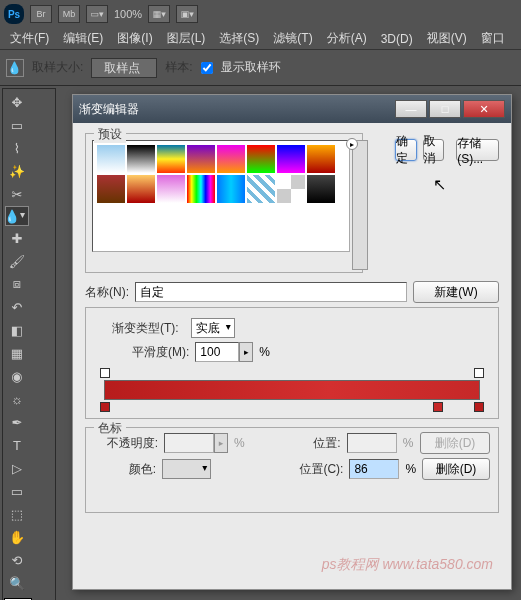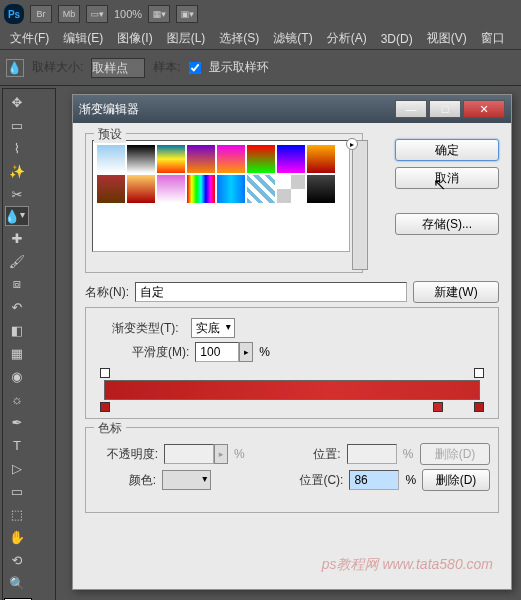--- a/index.html
+++ b/index.html
@@ -5,57 +5,57 @@
 *{box-sizing:border-box;margin:0;padding:0;font-family:"Microsoft YaHei",Tahoma,sans-serif;font-size:12px}
 body{background:#535353;width:521px;height:600px;overflow:hidden;position:relative}
 .top-bar{background:#535353;height:28px;display:flex;align-items:center;padding:0 4px;gap:6px}
 .ps-logo{width:20px;height:20px;background:#001e36;border-radius:8px;display:flex;align-items:center;justify-content:center;color:#31a8ff;font-weight:bold;font-size:10px}
 .top-btn{width:22px;height:18px;background:#6a6a6a;border:1px solid #333;color:#ccc;font-size:9px;display:flex;align-items:center;justify-content:center}
 .zoom{color:#ccc;font-size:11px}
 .menu-bar{background:#535353;height:22px;display:flex;align-items:center;padding:0 4px;gap:2px;color:#ddd;border-bottom:1px solid #333}
 .menu-bar span{padding:2px 6px;cursor:default}
 .options-bar{background:#535353;height:36px;display:flex;align-items:center;padding:0 6px;gap:8px;border-bottom:1px solid #2a2a2a;color:#ddd}
 .eyedrop{width:18px;height:18px;border:1px solid #888;display:flex;align-items:center;justify-content:center}
-.opt-select{background:#6a6a6a;border:1px solid #333;padding:1px 16px 1px 0;color:#ddd;height:20px}
+.opt-select{background:#6a6a6a;border:1px solid #333;padding:1px 16px 1px 12px;color:#ddd;height:20px}
 .chk{width:12px;height:12px}
 .toolbox{position:absolute;left:2px;top:88px;width:54px;background:#535353;border:1px solid #2a2a2a;padding:2px;display:flex;flex-wrap:wrap;gap:1px}
 .tool{width:24px;height:22px;background:#535353;display:flex;align-items:center;justify-content:center;color:#ccc;font-size:13px}
 .tool.sel{background:#3a3a3a;border:1px solid #888}
 .swatch{width:44px;height:32px;margin-top:4px;position:relative}
 .sw-fg{position:absolute;width:26px;height:26px;background:#29abe2;border:1px solid #fff;outline:1px solid #000}
 .dialog{position:absolute;left:72px;top:94px;width:440px;height:496px;background:#eaeaea;border:1px solid #8e8e8e;box-shadow:2px 2px 8px rgba(0,0,0,0.4)}
 .titlebar{height:28px;background:linear-gradient(#5d6a78,#3d4a58);display:flex;align-items:center;padding:0 6px;color:#fff}
 .titlebar .title{flex:1;font-size:12px}
 .tb-btn{width:32px;height:18px;margin-left:2px;border:1px solid #555;background:linear-gradient(#eee,#ccc);display:flex;align-items:center;justify-content:center;font-size:11px}
 .tb-close{background:linear-gradient(#d66,#b33);color:#fff;width:42px}
 .dlg-body{padding:10px 12px;position:relative;height:468px}
 .fieldset{border:1px solid #aaa;padding:6px;margin-bottom:8px;position:relative}
 .fieldset .legend{position:absolute;top:-8px;left:8px;background:#eaeaea;padding:0 4px;color:#444}
 .presets{width:280px;height:130px;display:flex}
 .preset-grid{width:258px;height:112px;background:#fff;border:1px inset #aaa;padding:4px;display:flex;flex-wrap:wrap;gap:2px;align-content:flex-start}
 .preset{width:28px;height:28px}
 .scrollbar-v{width:16px;background:#ddd;border:1px solid #999;margin-left:2px}
-.side-btns{position:absolute;right:12px;top:16px;width:104px;display:flex;flex-direction:column;gap:6px}
+.side-btns{position:absolute;right:12px;top:16px;width:104px;display:flex;flex-direction:row;gap:6px}
 .btn{height:22px;background:linear-gradient(#fdfdfd,#e3e3e3);border:1px solid #888;border-radius:3px;display:flex;align-items:center;justify-content:center;cursor:default}
 .btn.primary{border:1px solid #5a8fd6;box-shadow:0 0 2px #5a8fd6}
 .lbl{color:#333;white-space:nowrap}
 .txt{background:#fff;border:1px inset #aaa;padding:2px 4px;height:20px}
 .sel{background:#fff;border:1px solid #888;padding:1px 14px 1px 4px;height:20px;position:relative}
 .sel::after{content:"▾";position:absolute;right:3px;top:2px;font-size:10px}
 .spin{display:flex}
 .spin .num{width:44px}
 .spin .sp{width:14px;height:20px;background:#ddd;border:1px solid #888;display:flex;align-items:center;justify-content:center;font-size:9px}
 .grad-edit{margin-top:4px}
 .grad-bar-wrap{position:relative;height:44px;margin:6px 4px}
 .grad-bar{position:absolute;left:8px;right:8px;top:12px;height:20px;background:linear-gradient(to right,#b71c1c,#d32f2f 60%,#c62828);border:1px solid #666}
 .stop{position:absolute;width:10px;height:10px;background:#fff;border:1px solid #333}
 .stop.top{top:0}
 .stop.bot{bottom:0}
 .stop.bot::after{content:"";position:absolute;left:1px;top:1px;width:6px;height:6px}
-.color-stops .fieldset{padding:11px 8px 6px}
+.color-stops .fieldset{padding:0 8px 6px}
 .cs-row{display:flex;align-items:center;gap:6px;margin:4px 0}
 .cs-row .lbl{width:64px;text-align:right}
 .cs-row .mini{width:50px}
 .disabled{color:#999}
 .disabled .txt,.disabled .btn{background:#eee;color:#aaa}
 .watermark{position:absolute;right:18px;bottom:18px;color:rgba(180,30,30,0.35);font-style:italic;font-size:14px;pointer-events:none;text-align:right;line-height:1.3}
 .menu-arrow{width:12px;height:12px;border:1px solid #888;border-radius:50%;display:flex;align-items:center;justify-content:center;font-size:8px;position:absolute;top:4px;right:4px;background:#fff}
 .smooth-row{display:flex;align-items:center;gap:6px;margin:4px 0 2px 40px}
 .grad-type-row{display:flex;align-items:center;gap:12px;margin:4px 0 2px 20px}
 .name-row{display:flex;align-items:center;gap:6px;margin:2px 0}

